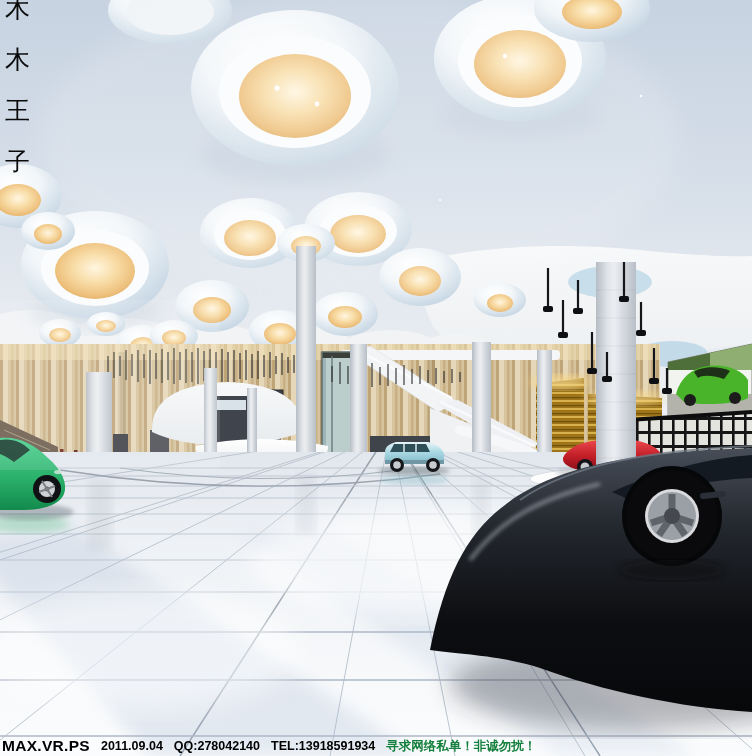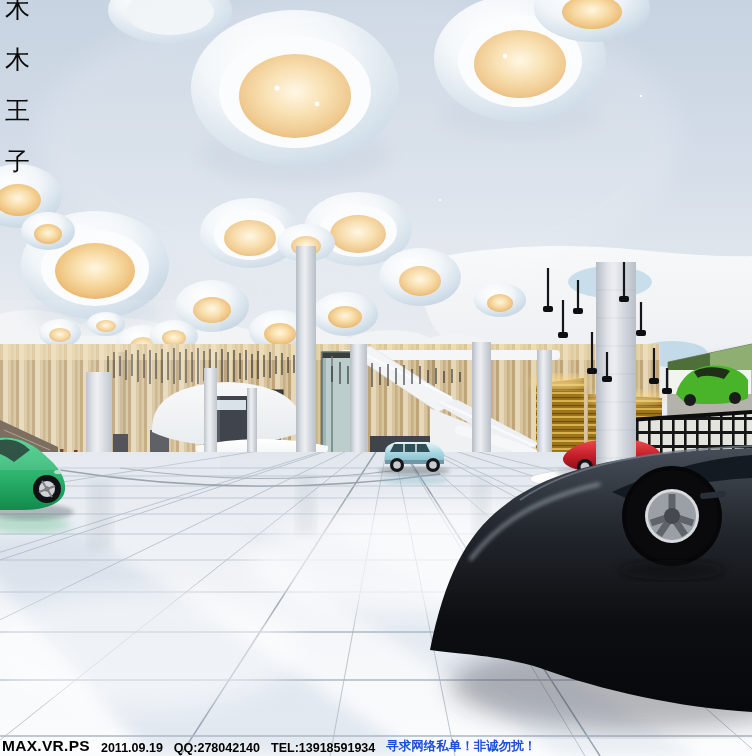--- a/index.html
+++ b/index.html
@@ -4,24 +4,24 @@
 <style>
   html,body{margin:0;padding:0;background:#888;}
   .stage{position:relative;width:752px;height:756px;overflow:hidden;
          font-family:"Liberation Sans","DejaVu Sans",sans-serif;background:#dde4ec;}
   .stage svg{position:absolute;left:0;top:0;display:block;}
   .watermark{position:absolute;left:5px;top:-4px;display:flex;flex-direction:column;
              gap:26px;z-index:20;}
   .watermark span{font-family:"DejaVu Sans",sans-serif;font-size:25px;line-height:1;
                   color:#0a0a0a;font-weight:500;}
   .footer{position:absolute;left:0;right:0;bottom:1px;z-index:20;display:flex;
-          align-items:flex-end;gap:11px;white-space:nowrap;padding:0 2px;
+          align-items:center;gap:11px;white-space:nowrap;padding:0 2px;
           font-weight:700;font-size:12.5px;color:#000;}
   .footer .brand{font-size:15.5px;letter-spacing:.3px;}
-  .footer .note{color:#1d4ed8;}
+  .footer .note{color:#15803d;}
 </style>
 </head>
 <body>
 
 <div class="stage">
 
 <svg width="752" height="756" viewBox="0 0 752 756">
   <defs>
     <linearGradient id="gCeil" x1="0" y1="0" x2="0" y2="1">
       <stop offset="0" stop-color="#c7d3e1"></stop>
@@ -462,19 +462,19 @@
 
 <div class="watermark">
   <span>木</span>
   <span>木</span>
   <span>王</span>
   <span>子</span>
 </div>
 
 <div class="footer">
   <span class="brand">MAX.VR.PS</span>
-  <span>2011.09.19</span>
+  <span>2011.09.04</span>
   <span>QQ:278042140</span>
   <span>TEL:13918591934</span>
   <span class="note">寻求网络私单！非诚勿扰！</span>
 </div>
 
 </div>
 
 </body></html>

